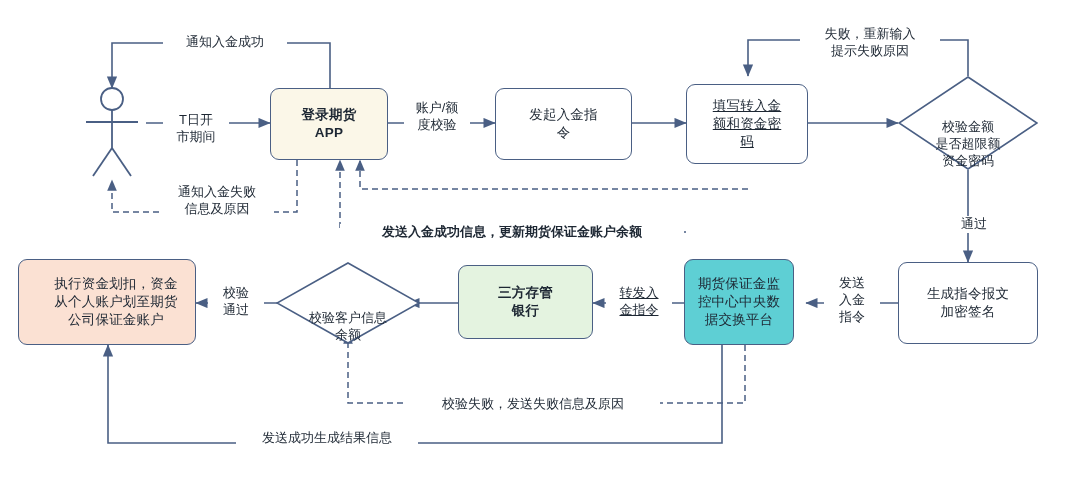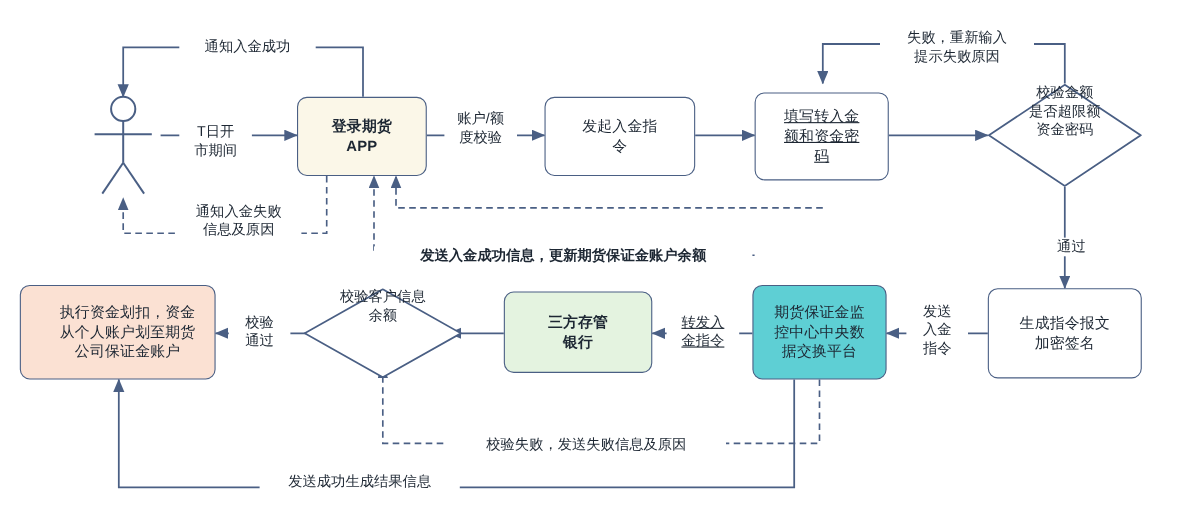--- a/index.html
+++ b/index.html
@@ -36,21 +36,21 @@
     padding: 2px 4px;
     white-space: pre-line;
   }
   .node.rounded {
     border-radius: 9px;
     border: 1.3px solid #4a5f84;
   }
   .diamond-wrap {
     position: absolute;
     display: flex;
-    align-items: flex-start;
+    align-items: flex-end;
     justify-content: center;
   }
   .diamond-shape {
     position: absolute;
     left: 0;
     top: 0;
     width: 100%;
     height: 100%;
   }
   .diamond-label {
@@ -154,21 +154,21 @@
       <polygon points="70,1 139,47 70,93 1,47" fill="#ffffff" stroke="#4a5f84" stroke-width="1.6"></polygon>
     </svg>
     <div class="diamond-label">校验金额
 是否超限额
 资金密码</div>
   </div>
 
   <div class="node rounded" style="left:898px; top:262px; width:140px; height:82px; background:#ffffff;">生成指令报文
 加密签名</div>
 
-  <div class="node rounded" style="left:684px; top:259px; width:122px; height:86px; background:#5ecfd4;">期货保证金监
+  <div class="node rounded" style="left:684px; top:259px; width:110px; height:86px; background:#5ecfd4;">期货保证金监
 控中心中央数
 据交换平台</div>
 
   <div class="node rounded" style="left:458px; top:265px; width:135px; height:74px; background:#e4f3e0; font-weight:bold;">三方存管
 银行</div>
 
   <div class="diamond-wrap" style="left:276px; top:262px; width:144px; height:82px;">
     <svg class="diamond-shape" viewBox="0 0 144 82" preserveAspectRatio="none">
       <polygon points="72,1 143,41 72,81 1,41" fill="#ffffff" stroke="#4a5f84" stroke-width="1.6"></polygon>
     </svg>

